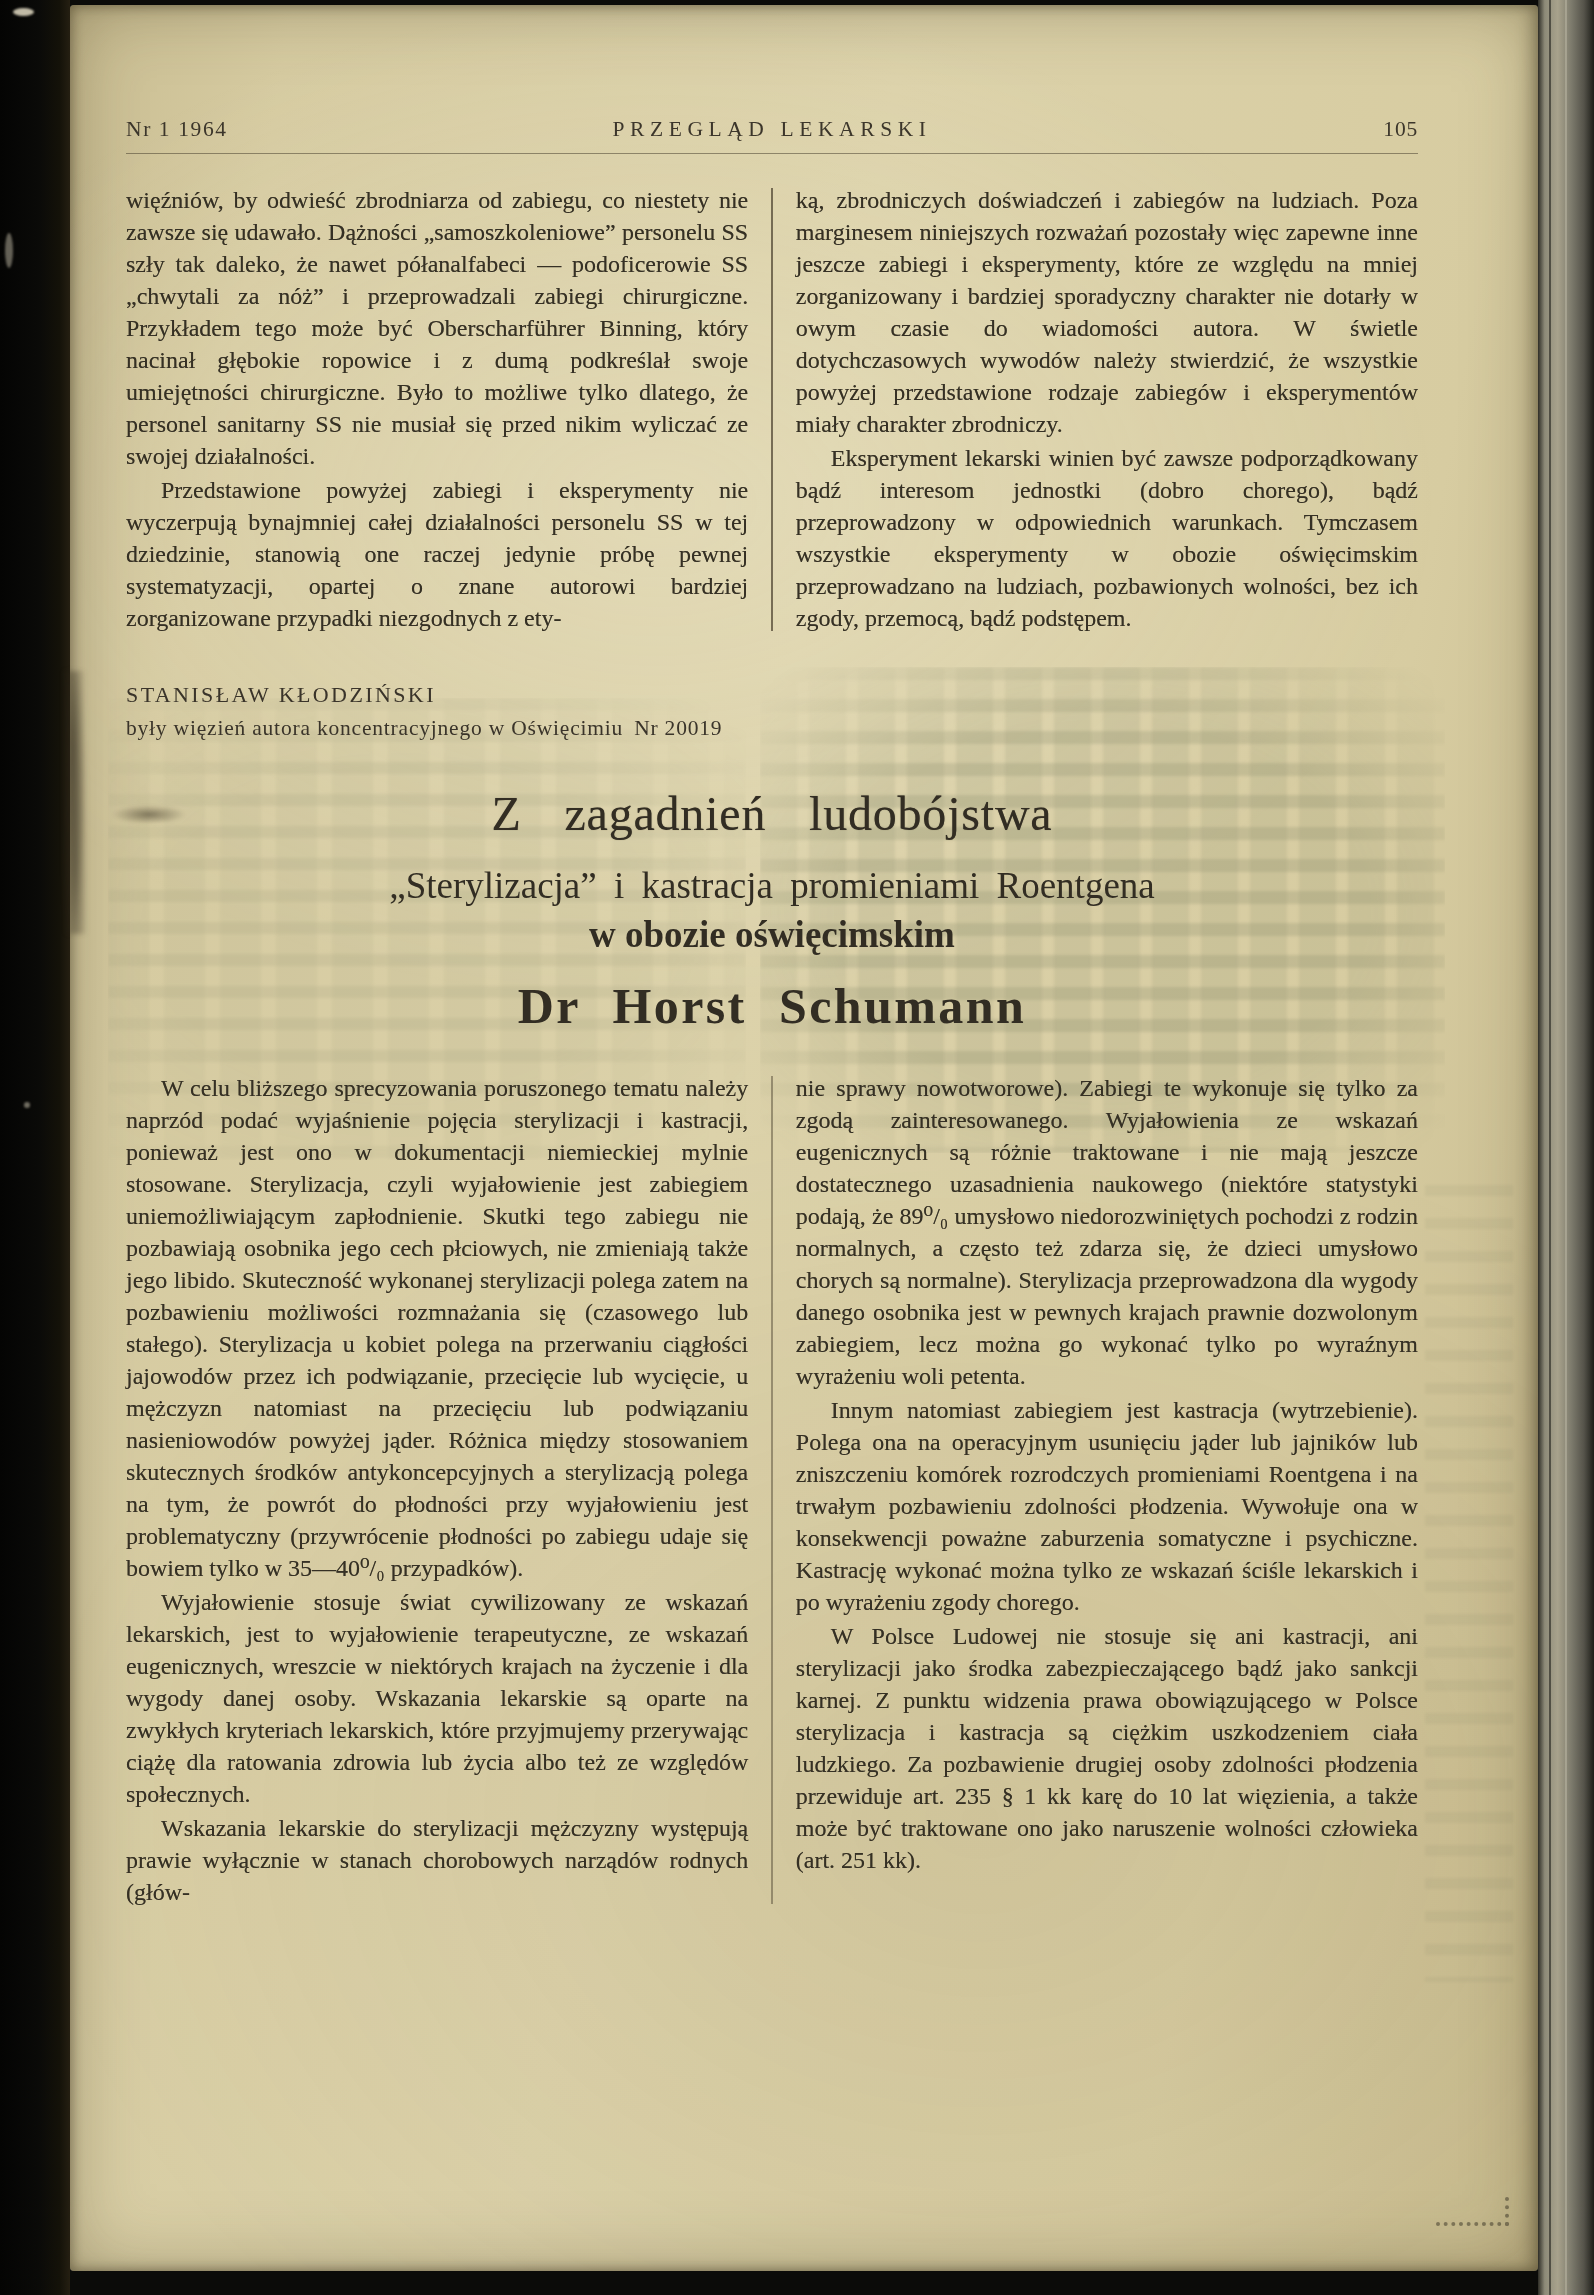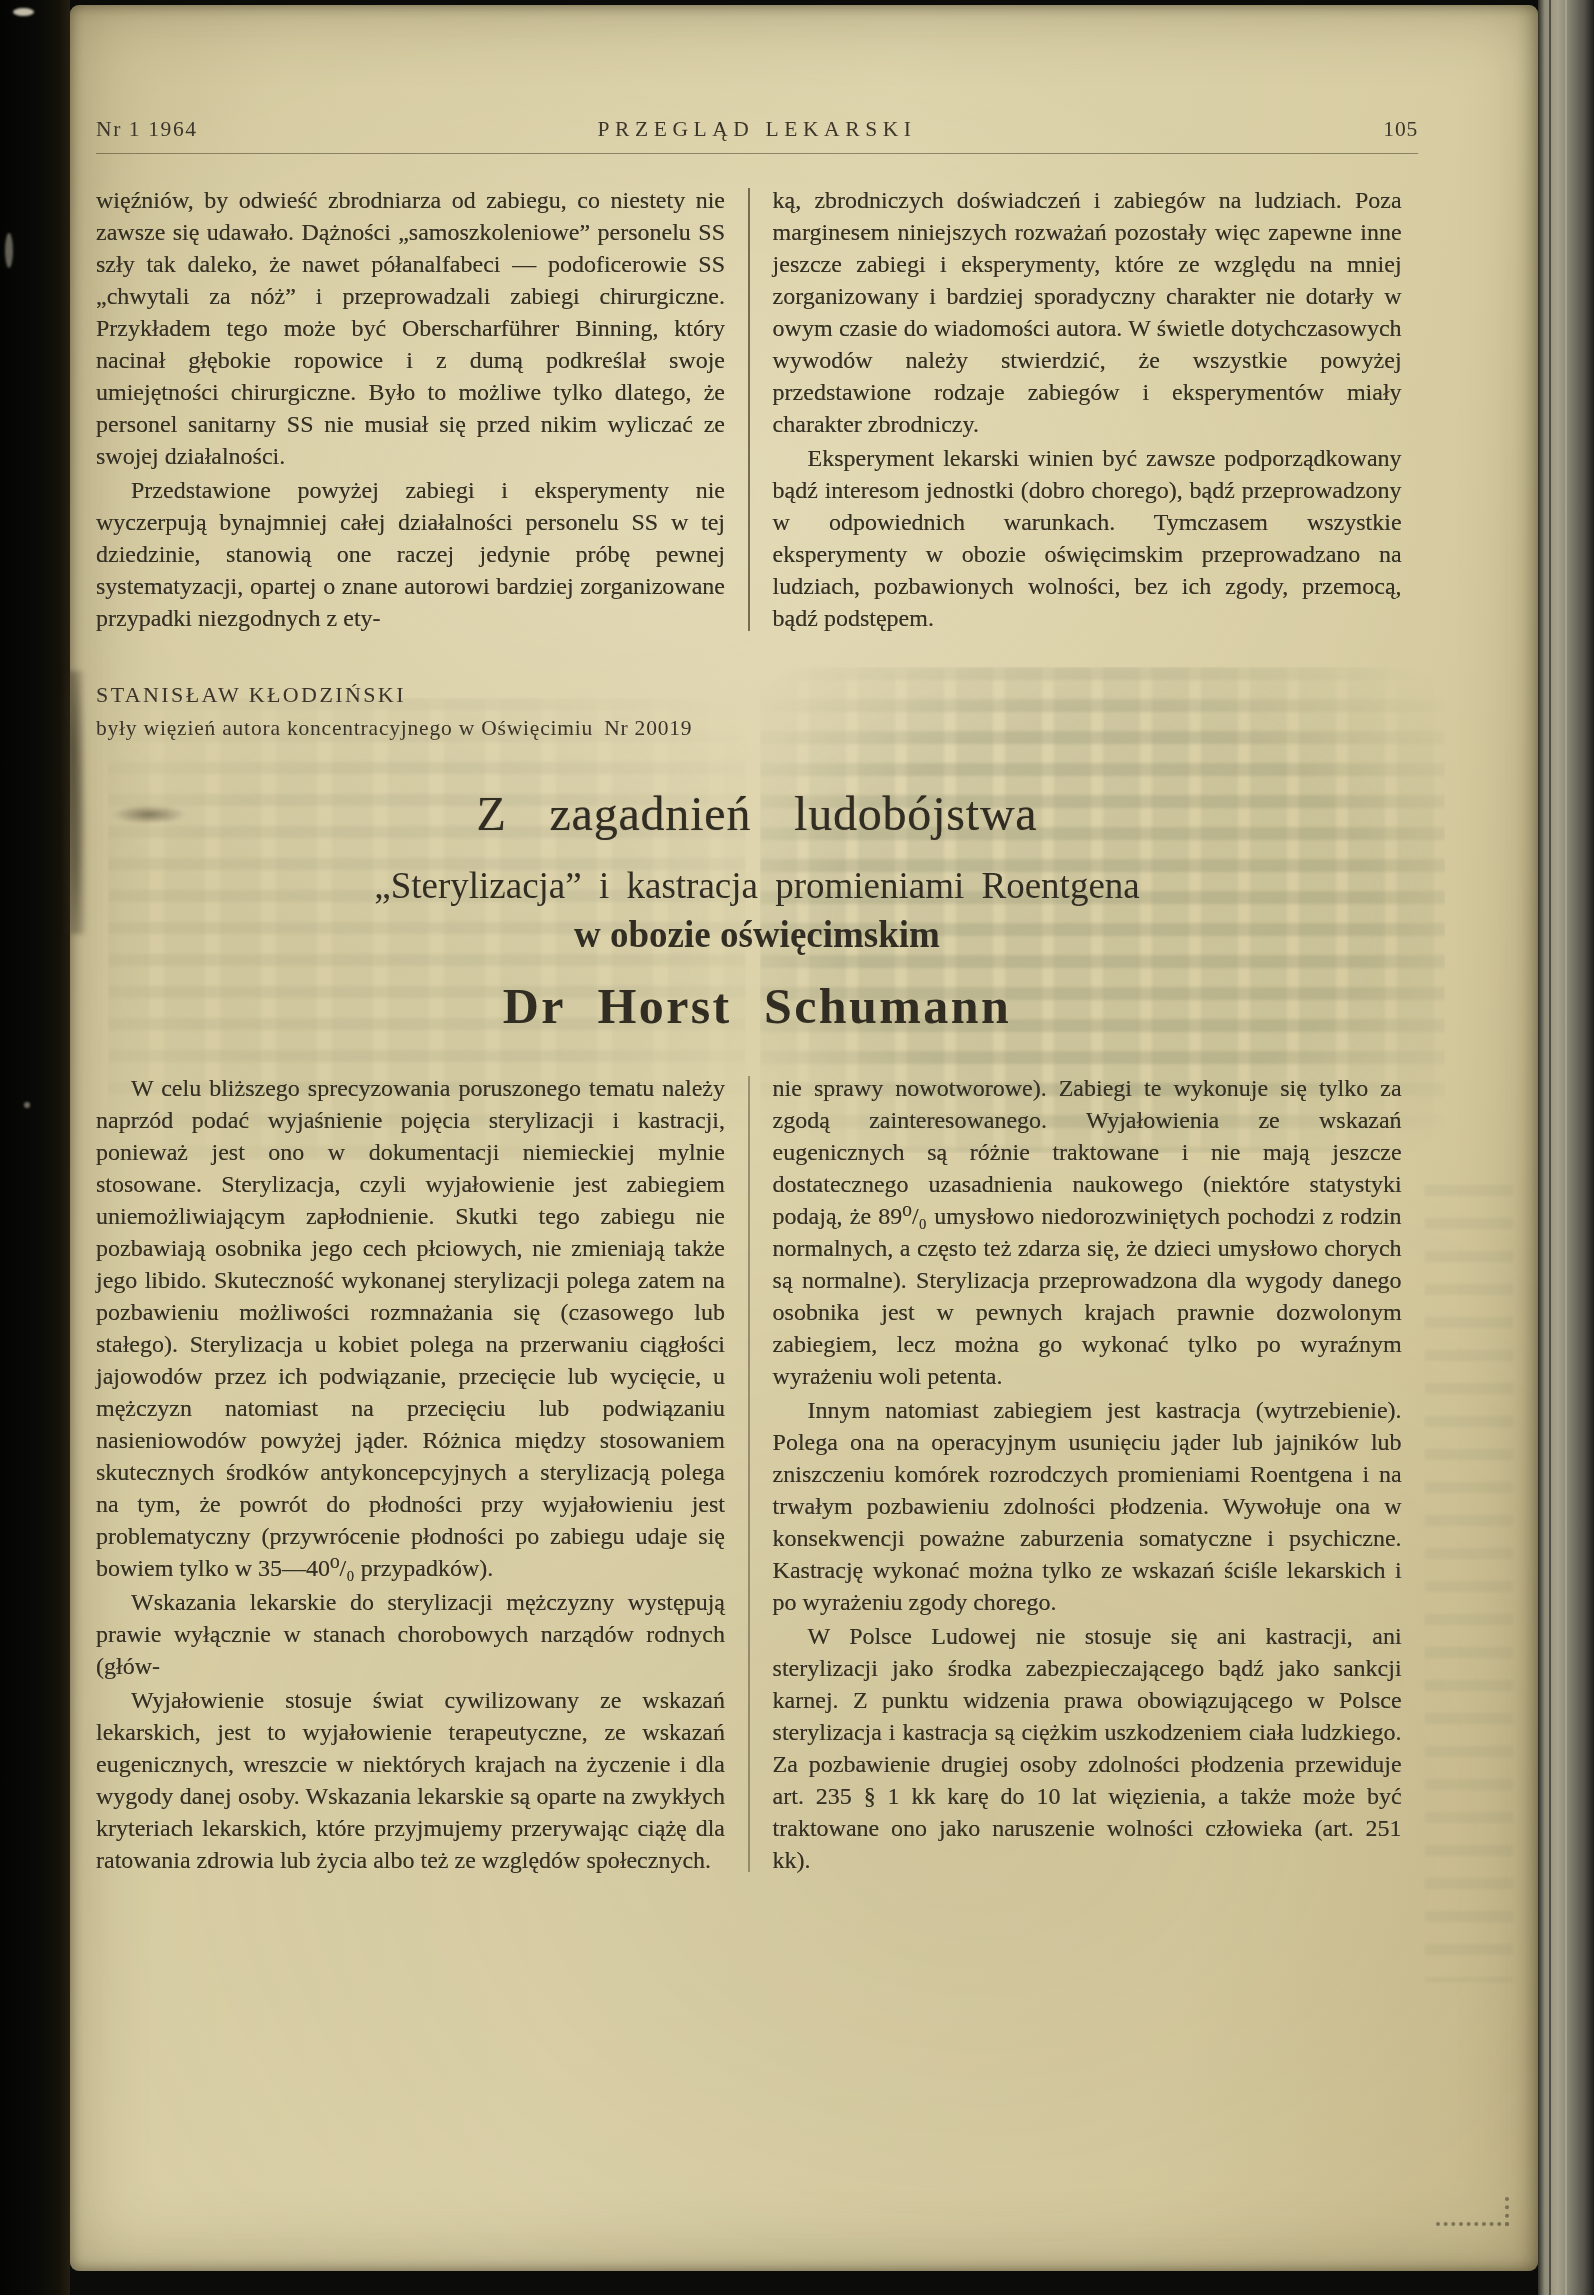--- a/index.html
+++ b/index.html
@@ -27,22 +27,22 @@
   .stack {
     position:absolute; right:0; top:0; width:56px; height:100%;
     background:linear-gradient(to right,#2e2d26 0%,#8d8a78 12%,#a8a28c 35%,#7c7a6c 60%,#55534a 82%,#1e1e19 100%);
   }
   .stack-line1 { position:absolute; left:11px; top:0; width:2.4px; height:100%; background:rgba(22,22,18,.55); }
   .stack-line2 { position:absolute; left:27px; top:0; width:1.6px; height:100%; background:rgba(240,235,215,.25); }
 
   
   .page {
     position:absolute; left:70px; right:56px; top:4.8px; bottom:24px;
-    border-radius:9px;
-    padding:0 120px 0 26px;
+    border-radius:4px;
+    padding:0 120px 0 56px;
     background:
       radial-gradient(ellipse 1116px 717px at 40% 22%, rgba(255,252,235,.20), transparent 70%),
       radial-gradient(ellipse 1275px 956px at 62% 80%, rgba(120,100,60,.10), transparent 75%),
       linear-gradient(100deg,#c9bd92 0%, #d6cba1 12%, #dcd2aa 45%, #d7cca1 78%, #c6b98c 100%);
     box-shadow: inset 0 0 72px rgba(70,58,30,.35), inset -6.4px 0 16px rgba(50,42,22,.35), inset 3.2px 0 11px rgba(40,32,16,.30);
   }
   .ink { position:relative; z-index:2; }
 
   
   .pagehead { display:flex; align-items:baseline; margin-top:112px; font-size:21.5px; color:#3c362b; }
@@ -168,22 +168,22 @@
     <div class="titles ink">
       <h1 class="kicker">Z zagadnień ludobójstwa</h1>
       <h2 class="title2">„Sterylizacja” i kastracja promieniami Roentgena</h2>
       <h2 class="title3">w obozie oświęcimskim</h2>
       <h3 class="subject">Dr Horst Schumann</h3>
     </div>
 
     <section class="cols body-section ink">
       <div class="col">
         <p>W celu bliższego sprecyzowania poruszonego tematu należy naprzód podać wyjaśnienie pojęcia sterylizacji i kastracji, ponieważ jest ono w dokumentacji niemieckiej mylnie stosowane. Sterylizacja, czyli wyjałowienie jest zabiegiem uniemożliwiającym zapłodnienie. Skutki tego zabiegu nie pozbawiają osobnika jego cech płciowych, nie zmieniają także jego libido. Skuteczność wykonanej sterylizacji polega zatem na pozbawieniu możliwości rozmnażania się (czasowego lub stałego). Sterylizacja u kobiet polega na przerwaniu ciągłości jajowodów przez ich podwiązanie, przecięcie lub wycięcie, u mężczyzn natomiast na przecięciu lub podwiązaniu nasieniowodów powyżej jąder. Różnica między stosowaniem skutecznych środków antykoncepcyjnych a sterylizacją polega na tym, że powrót do płodności przy wyjałowieniu jest problematyczny (przywrócenie płodności po zabiegu udaje się bowiem tylko w 35—40⁰/₀ przypadków).</p>
+        <p>Wyjałowienie stosuje świat cywilizowany ze wskazań lekarskich, jest to wyjałowienie terapeutyczne, ze wskazań eugenicznych, wreszcie w niektórych krajach na życzenie i dla wygody danej osoby. Wskazania lekarskie są oparte na zwykłych kryteriach lekarskich, które przyjmujemy przerywając ciążę dla ratowania zdrowia lub życia albo też ze względów społecznych.</p>
         <p>Wskazania lekarskie do sterylizacji mężczyzny występują prawie wyłącznie w stanach chorobowych narządów rodnych (głów-</p>
-        <p>Wyjałowienie stosuje świat cywilizowany ze wskazań lekarskich, jest to wyjałowienie terapeutyczne, ze wskazań eugenicznych, wreszcie w niektórych krajach na życzenie i dla wygody danej osoby. Wskazania lekarskie są oparte na zwykłych kryteriach lekarskich, które przyjmujemy przerywając ciążę dla ratowania zdrowia lub życia albo też ze względów społecznych.</p>
       </div>
       <div class="divider"></div>
       <div class="col">
         <p class="cont">nie sprawy nowotworowe). Zabiegi te wykonuje się tylko za zgodą zainteresowanego. Wyjałowienia ze wskazań eugenicznych są różnie traktowane i nie mają jeszcze dostatecznego uzasadnienia naukowego (niektóre statystyki podają, że 89⁰/₀ umysłowo niedorozwiniętych pochodzi z rodzin normalnych, a często też zdarza się, że dzieci umysłowo chorych są normalne). Sterylizacja przeprowadzona dla wygody danego osobnika jest w pewnych krajach prawnie dozwolonym zabiegiem, lecz można go wykonać tylko po wyraźnym wyrażeniu woli petenta.</p>
         <p>Innym natomiast zabiegiem jest kastracja (wytrzebienie). Polega ona na operacyjnym usunięciu jąder lub jajników lub zniszczeniu komórek rozrodczych promieniami Roentgena i na trwałym pozbawieniu zdolności płodzenia. Wywołuje ona w konsekwencji poważne zaburzenia somatyczne i psychiczne. Kastrację wykonać można tylko ze wskazań ściśle lekarskich i po wyrażeniu zgody chorego.</p>
         <p>W Polsce Ludowej nie stosuje się ani kastracji, ani sterylizacji jako środka zabezpieczającego bądź jako sankcji karnej. Z punktu widzenia prawa obowiązującego w Polsce sterylizacja i kastracja są ciężkim uszkodzeniem ciała ludzkiego. Za pozbawienie drugiej osoby zdolności płodzenia przewiduje art. 235 § 1 kk karę do 10 lat więzienia, a także może być traktowane ono jako naruszenie wolności człowieka (art. 251 kk).</p>
       </div>
     </section>
 
   </div>

